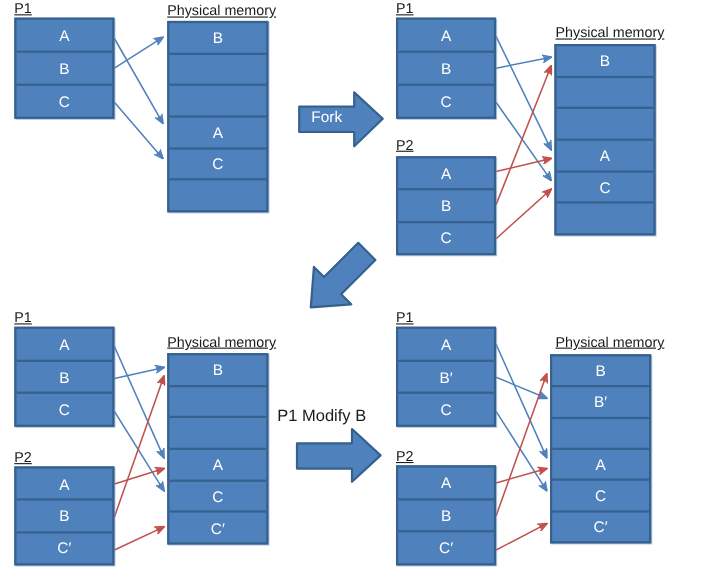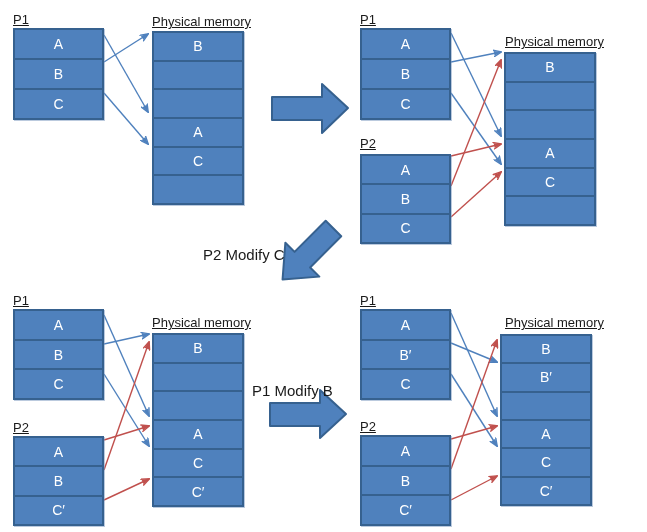--- a/index.html
+++ b/index.html
@@ -3,21 +3,21 @@
 <meta charset="utf-8">
 <style>
   html,body{margin:0;padding:0;background:#ffffff;}
   .canvas{
     position:relative;
     width:647px;height:532px;
     background:#ffffff;
     font-family:"Liberation Sans", sans-serif;
     overflow:hidden;
   }
-  .abs{position:absolute;margin-top:12px;}
+  .abs{position:absolute;}
   .proc-label, .mem-title{
     font-size:13px;
     color:#1a1a1a;
     text-decoration:underline;
     white-space:nowrap;
   }
   .box{
     background:#4f81bd;
     border:2px solid #36618f;
     box-sizing:border-box;
@@ -101,22 +101,21 @@
       <line class="arrow-line-red" x1="451" y1="500" x2="497" y2="476" marker-end="url(#ah-red)"></line>
     </g>
 
     <polygon class="block-arrow" points="272,97 322,97 322,84 348,108 322,133 322,120 272,120"></polygon>
     <g transform="translate(308,254) rotate(135)">
       <polygon class="block-arrow" points="-36,-11 8,-11 8,-24 36,0 8,24 8,11 -36,11"></polygon>
     </g>
     <polygon class="block-arrow" points="270,403 320,403 320,390 346,414 320,438 320,426 270,426"></polygon>
   </svg>
 
-  <div class="abs fork-text" style="left:272px;top:103px;width:50px;height:37px;">Fork</div>
-  <div class="abs trans-label" style="left:203px;top:234px;">P2 Modify C</div>
+  <div class="abs fork-text" style="left:272px;top:87px;width:50px;height:37px;">Fork</div>
   <div class="abs trans-label" style="left:252px;top:370px;">P1 Modify B</div>
 
   <div class="abs proc-label" style="left:13px;top:0px;">P1</div>
   <div class="abs box" style="left:13px;top:16px;width:91px;height:92px;">
     <div class="cell">A</div>
     <div class="cell">B</div>
     <div class="cell">C</div>
   </div>
   <div class="abs mem-title" style="left:152px;top:2px;">Physical memory</div>
   <div class="abs box" style="left:152px;top:19px;width:92px;height:174px;">

